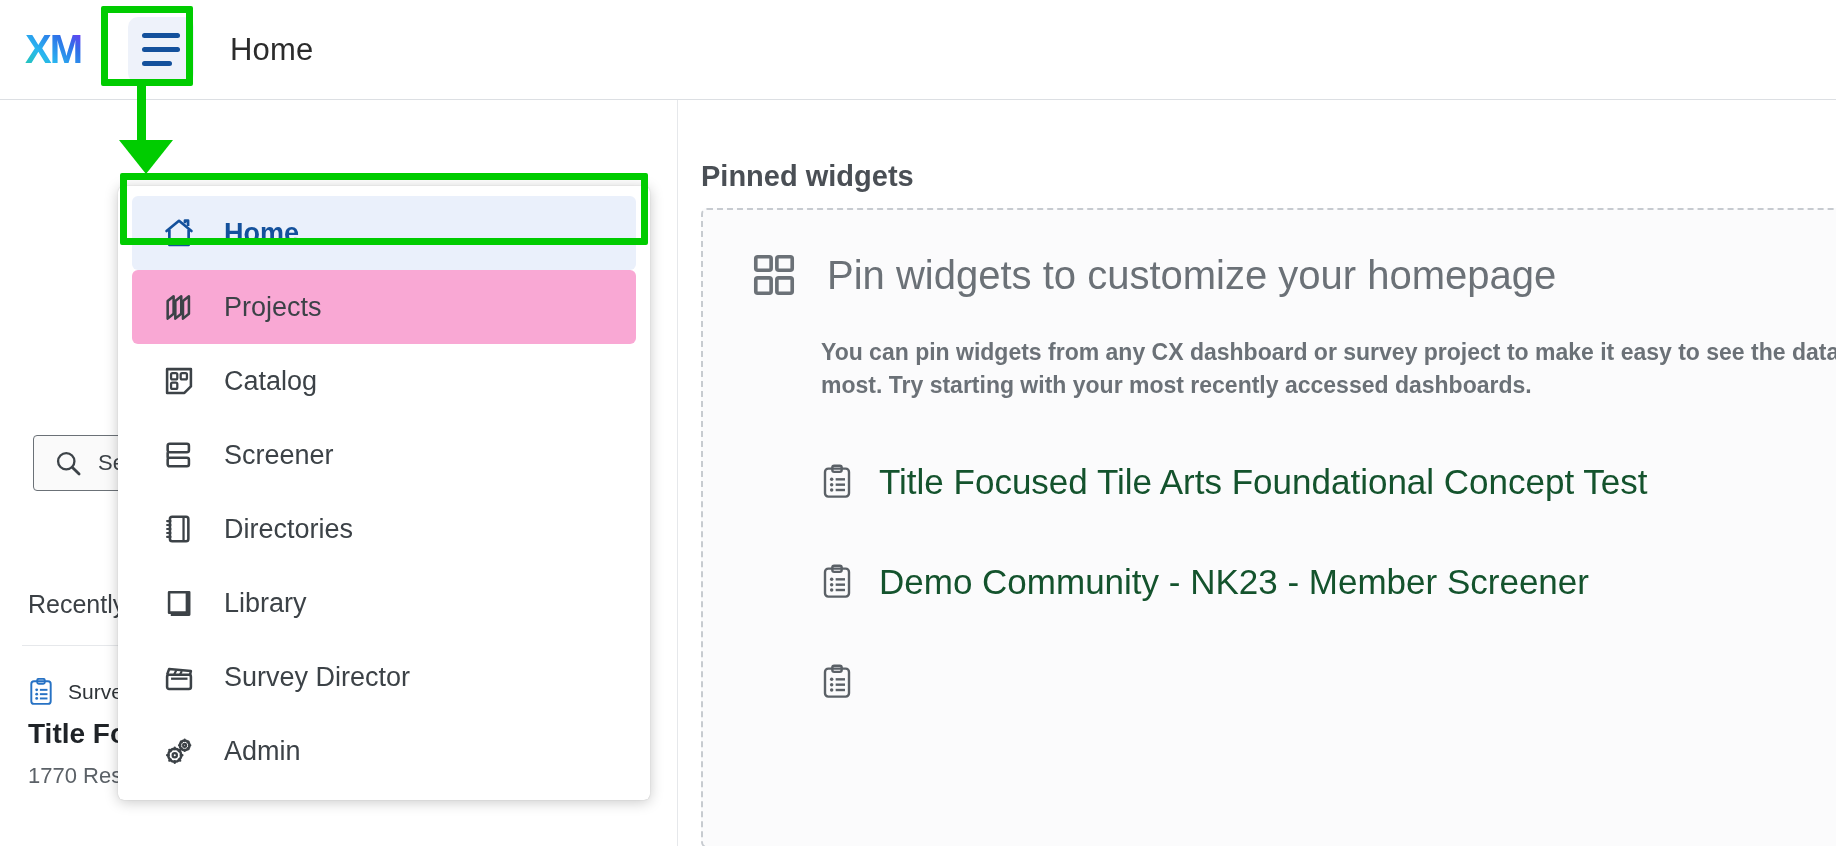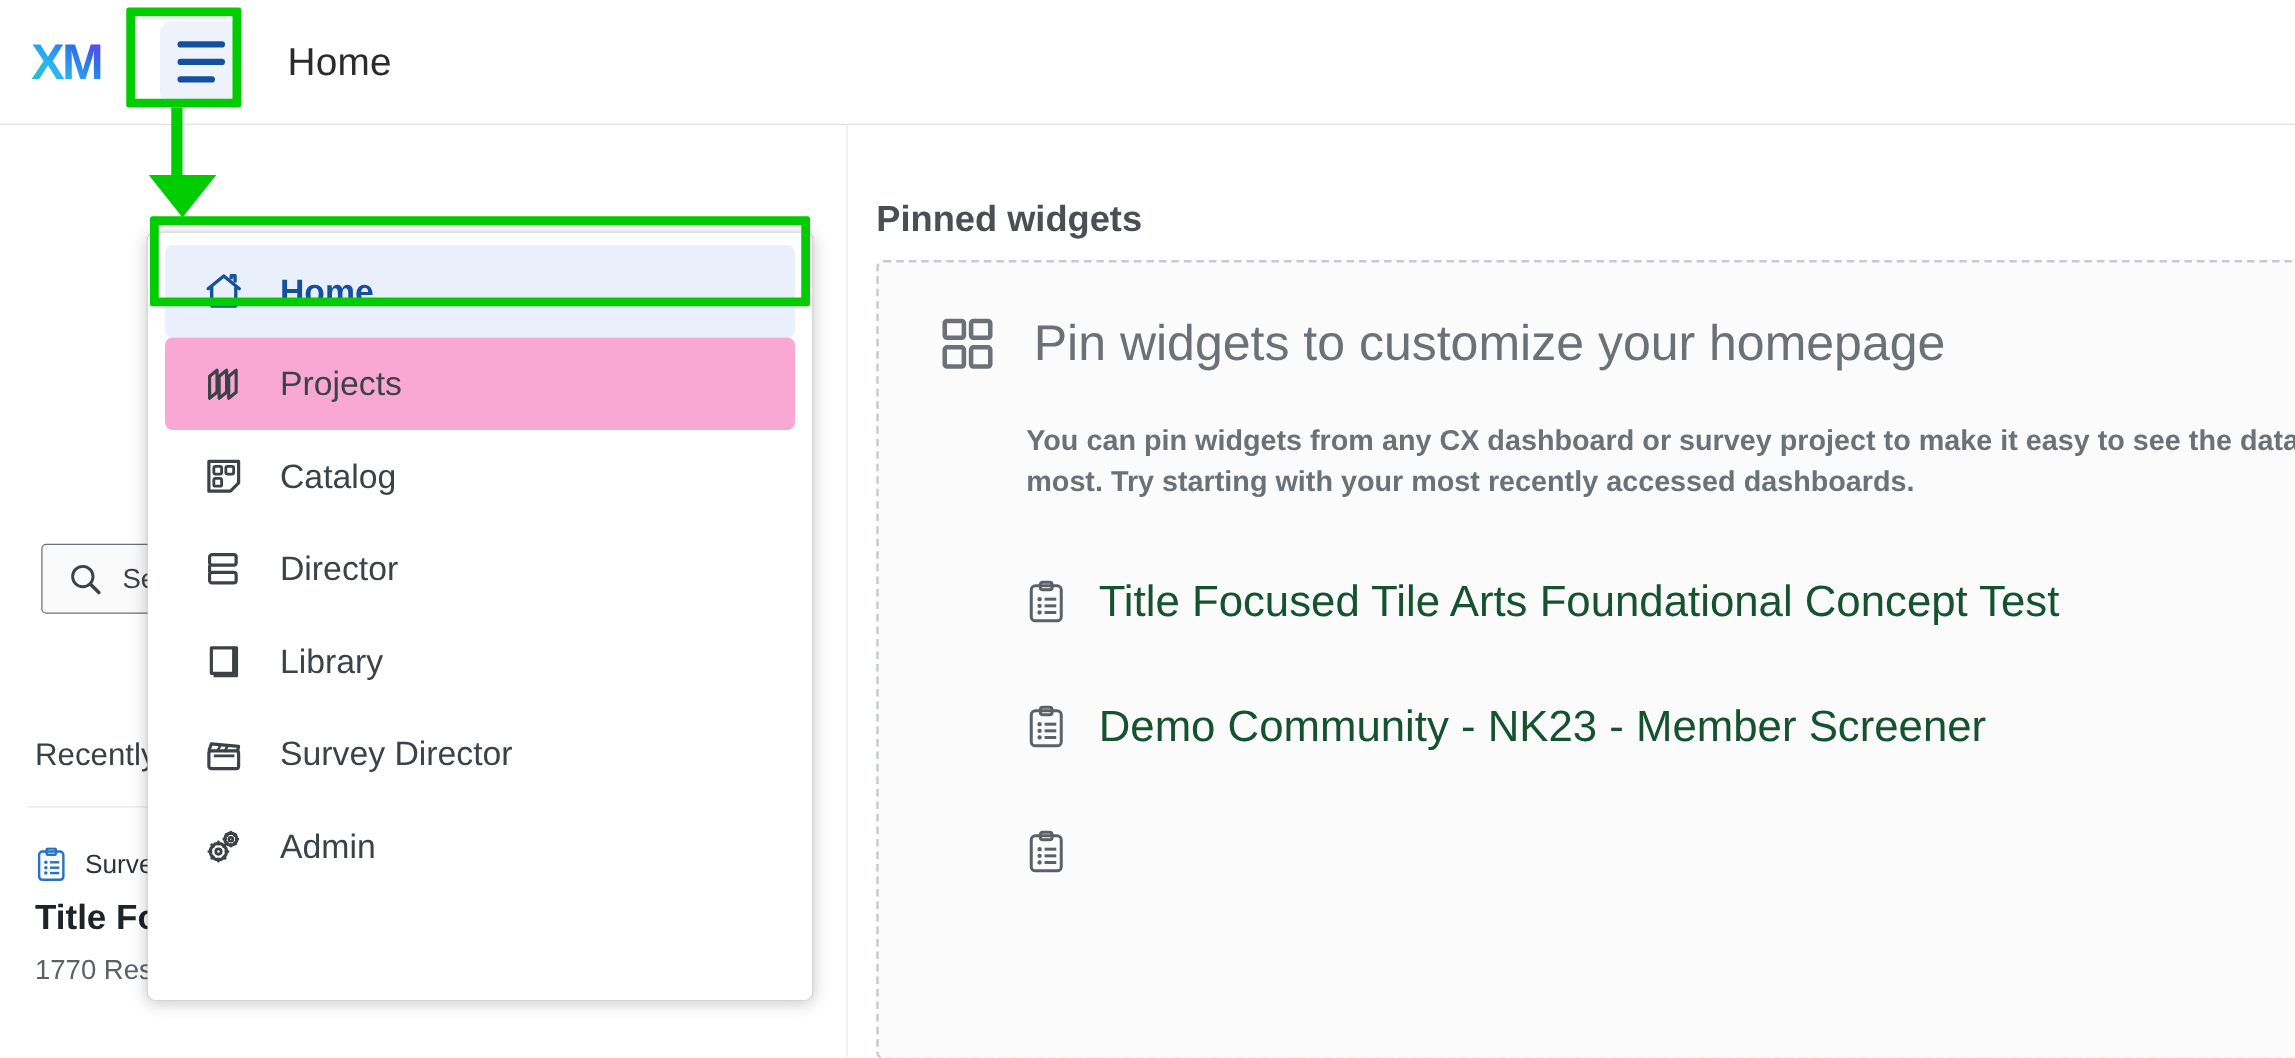--- a/index.html
+++ b/index.html
@@ -284,23 +284,33 @@
       </div>
 
       <div class="nav-item">
         <span class="nav-ico">
           <svg width="34" height="34" viewBox="0 0 24 24">
             <rect x="4" y="4" width="15" height="6" rx="1.4" fill="none" stroke="#3c4247" stroke-width="1.8"></rect>
             <rect x="4" y="14" width="15" height="6" rx="1.4" fill="none" stroke="#3c4247" stroke-width="1.8"></rect>
             <path d="M4 10v4" fill="none" stroke="#3c4247" stroke-width="1.8"></path>
           </svg>
         </span>
-        <span class="label">Director</span>
-      </div>
-
+        <span class="label">Screener</span>
+      </div>
+
+      <div class="nav-item">
+        <span class="nav-ico">
+          <svg width="34" height="34" viewBox="0 0 24 24">
+            <rect x="5.6" y="3.4" width="13" height="17.2" rx="1.6" fill="none" stroke="#3c4247" stroke-width="1.8"></rect>
+            <path d="M15.2 3.4v17.2" fill="none" stroke="#3c4247" stroke-width="1.6"></path>
+            <path d="M3.6 6.4h2.4M3.6 9.2h2.4M3.6 12h2.4M3.6 14.8h2.4M3.6 17.6h2.4" stroke="#3c4247" stroke-width="1.5" stroke-linecap="round"></path>
+          </svg>
+        </span>
+        <span class="label">Directories</span>
+      </div>
 
       <div class="nav-item">
         <span class="nav-ico">
           <svg width="34" height="34" viewBox="0 0 24 24">
             <path d="M5 4.4h12.6v14.4H5z" fill="none" stroke="#3c4247" stroke-width="1.8" stroke-linejoin="round"></path>
             <path d="M17.6 4.4h1.6v15.8H6.2" fill="none" stroke="#3c4247" stroke-width="1.8" stroke-linejoin="round"></path>
           </svg>
         </span>
         <span class="label">Library</span>
       </div>

